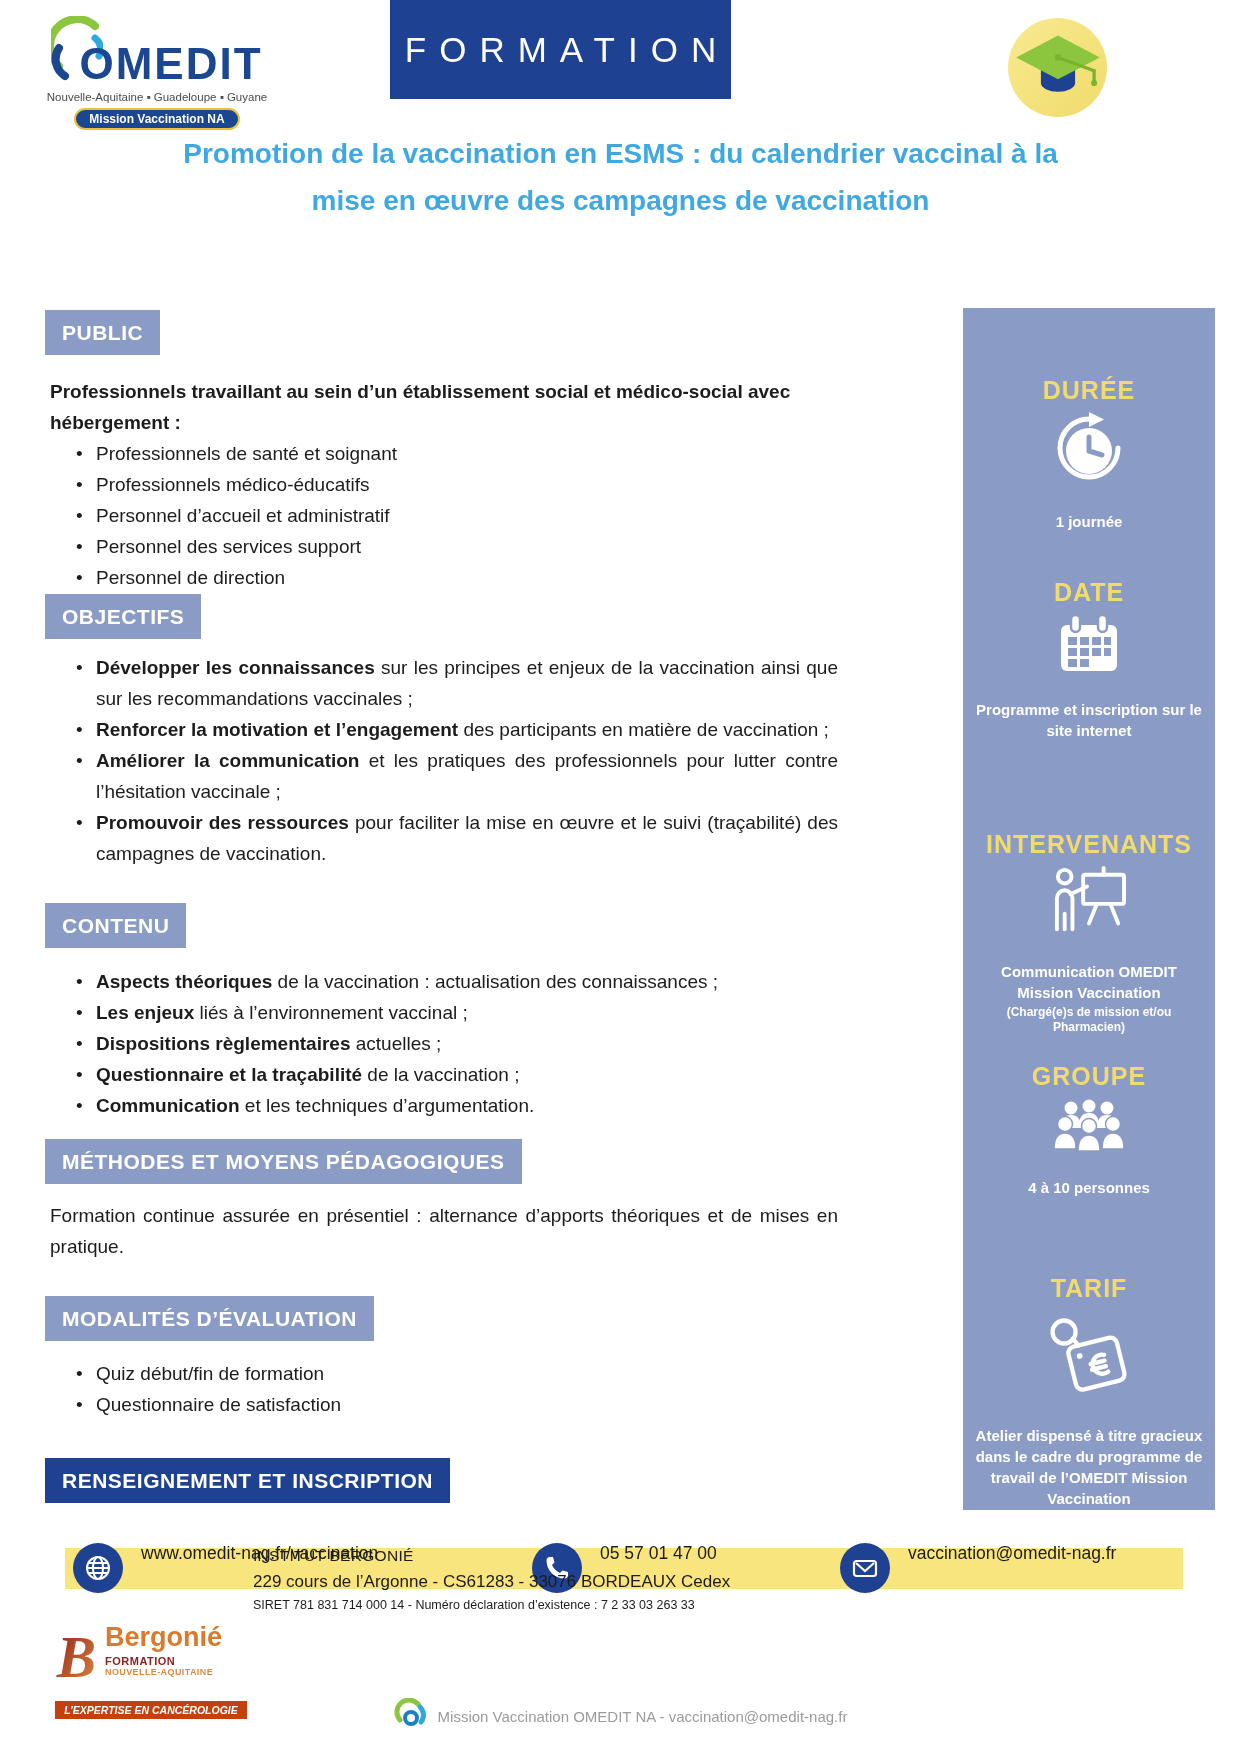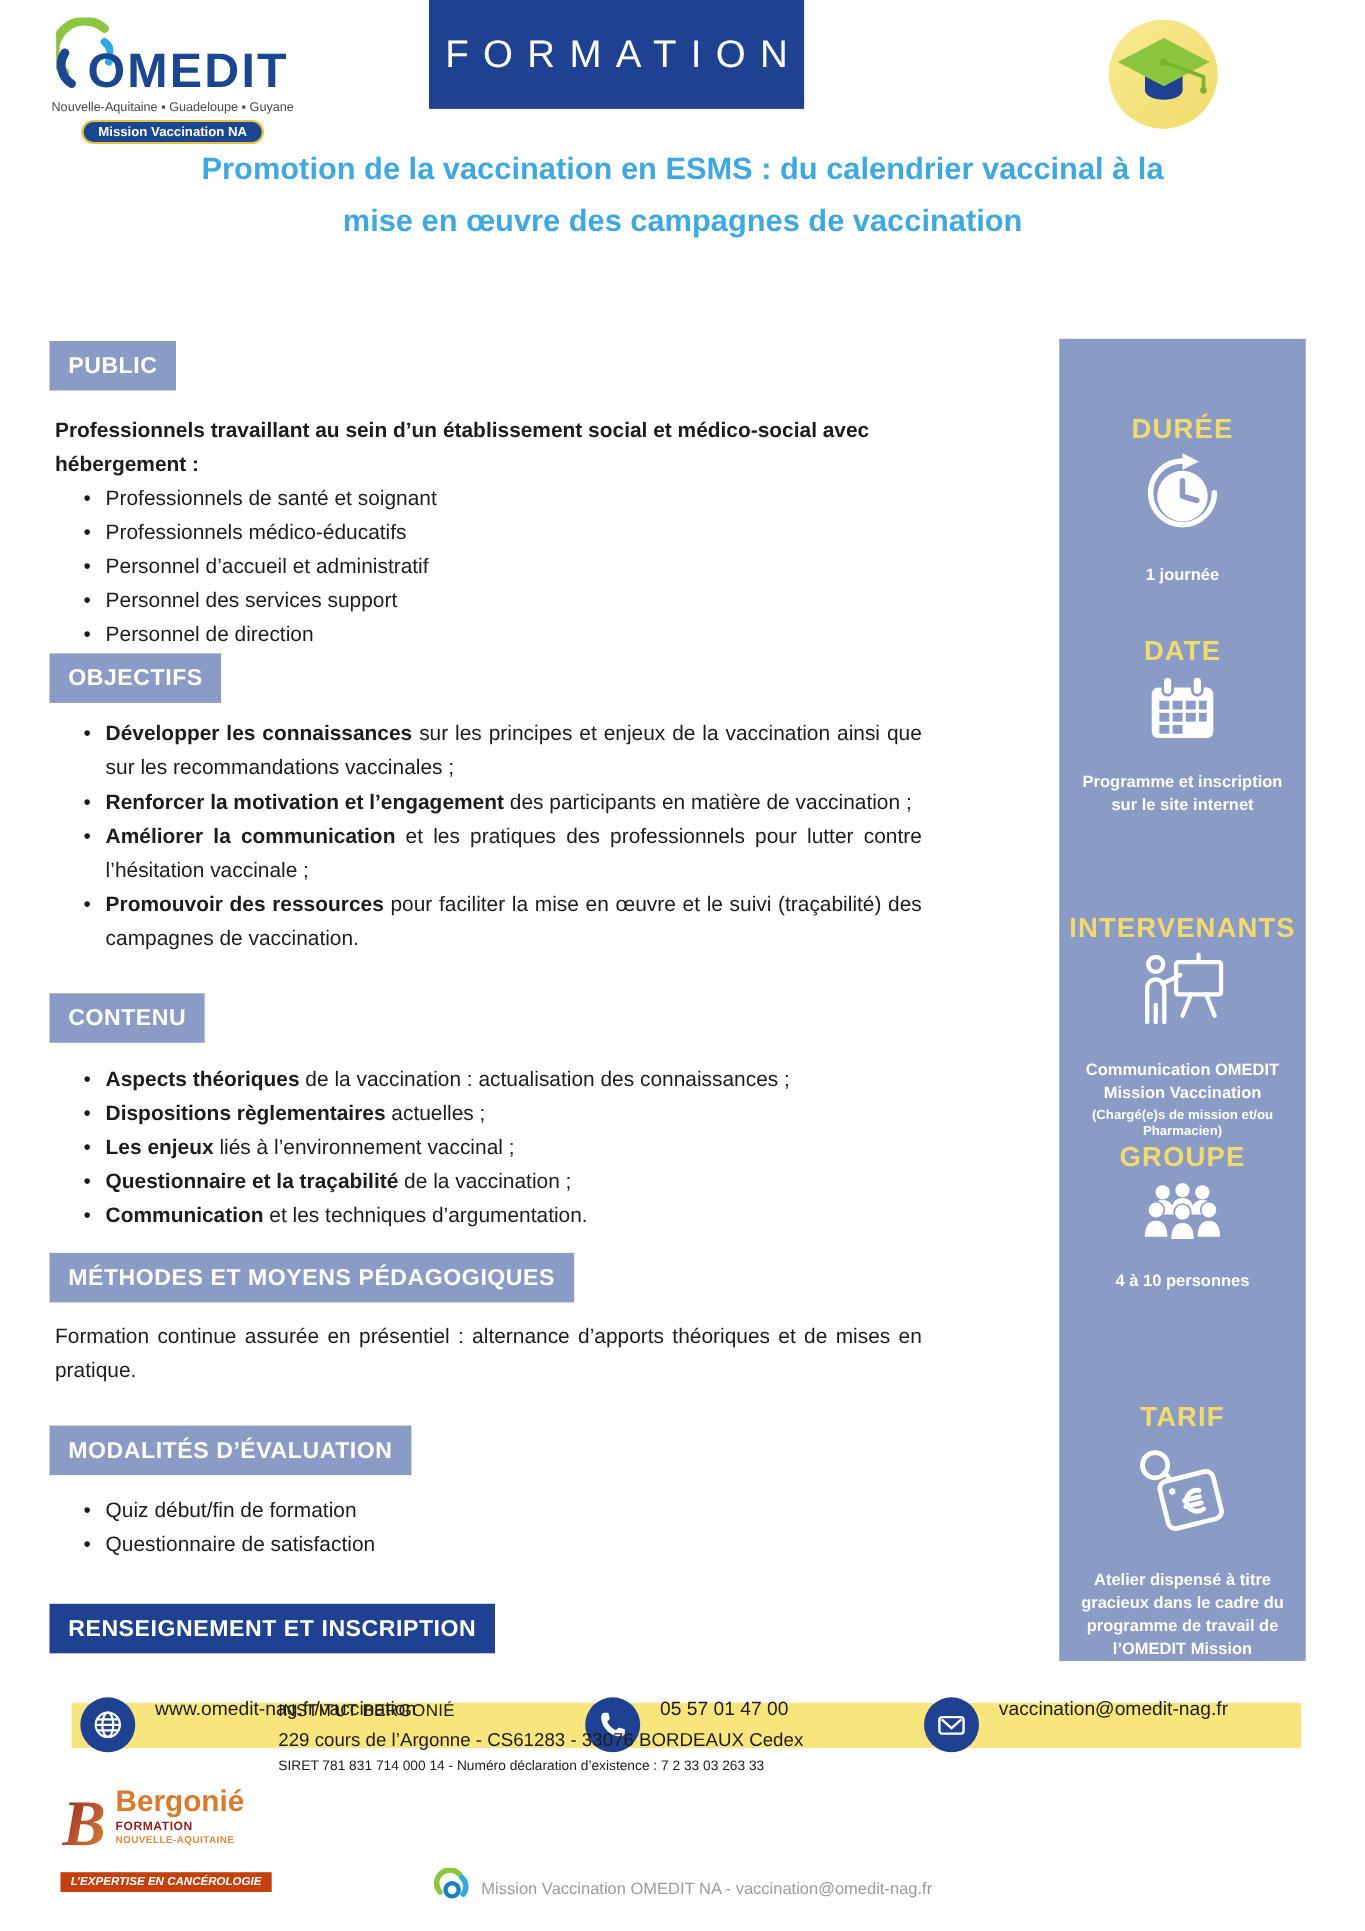--- a/index.html
+++ b/index.html
@@ -36,21 +36,21 @@
 
   
   .content{position:absolute;left:50px;width:788px;font-size:19px;line-height:31px;color:var(--ink);}
   .content .intro{font-weight:bold;}
   ul.b{list-style:none;}
   ul.b li{position:relative;padding-left:46px;}
   ul.b li::before{content:"\2022";position:absolute;left:26px;}
   .justify li, .justify{text-align:justify;}
 
   
-  .sidebar{position:absolute;left:963px;top:308px;width:224px;height:1202px;background:var(--panel);}
+  .sidebar{position:absolute;left:963px;top:308px;width:252px;height:1202px;background:var(--panel);}
   .sb-item{position:absolute;left:0;width:100%;text-align:center;color:#fff;display:flex;flex-direction:column;align-items:center;}
   .sb-h{color:var(--head-yellow);font-weight:bold;font-size:25px;letter-spacing:1px;margin-bottom:6px;}
   .sb-t{font-size:15px;font-weight:bold;line-height:21px;padding:0 12px;margin-top:20px;}
   .sb-sub{font-size:12px;font-weight:bold;line-height:15px;padding:0 12px;margin-top:2px;}
 
   
   .cbar{position:absolute;left:65px;top:1548px;width:1118px;height:41px;background:var(--bar-yellow);}
   .citem{position:absolute;top:-5px;display:flex;align-items:flex-start;}
   .cicon{width:50px;height:50px;border-radius:50%;background:var(--navy);display:flex;align-items:center;justify-content:center;flex:0 0 auto;}
   .clabel{font-size:17.5px;margin-left:18px;white-space:nowrap;}
@@ -130,22 +130,22 @@
       <li><b>Renforcer la motivation et l’engagement</b><span> des participants en matière de vaccination ;</span></li>
       <li><b>Améliorer la communication</b><span> et les pratiques des professionnels pour lutter contre l’hésitation vaccinale ;</span></li>
       <li><b>Promouvoir des ressources</b><span> pour faciliter la mise en œuvre et le suivi (traçabilité) des campagnes de vaccination.</span></li>
     </ul>
   </div>
 
   <div class="sec-h" style="top:903px;">CONTENU</div>
   <div class="content" style="top:966px;">
     <ul class="b">
       <li><b>Aspects théoriques</b><span> de la vaccination : actualisation des connaissances ;</span></li>
+      <li><b>Les enjeux</b><span> liés à l’environnement vaccinal ;</span></li>
       <li><b>Dispositions règlementaires</b><span> actuelles ;</span></li>
-      <li><b>Les enjeux</b><span> liés à l’environnement vaccinal ;</span></li>
       <li><b>Questionnaire et la traçabilité</b><span> de la vaccination ;</span></li>
       <li><b>Communication</b><span> et les techniques d’argumentation.</span></li>
     </ul>
   </div>
 
   <div class="sec-h" style="top:1139px;">MÉTHODES ET MOYENS PÉDAGOGIQUES</div>
   <div class="content justify" style="top:1200px;">
     <p>Formation continue assurée en présentiel : alternance d’apports théoriques et de mises en pratique.</p>
   </div>
 
@@ -211,21 +211,21 @@
             <path d="M9 66 V34 a8 8 0 0 1 8 -8 a8 8 0 0 1 8 8 V66"></path>
             <line x1="17" y1="50" x2="17" y2="66"></line>
             <path d="M23 30 L40 22"></path>
           </g>
         </svg>
       </span>
       <div class="sb-t">Communication OMEDIT Mission Vaccination</div>
       <div class="sb-sub">(Chargé(e)s de mission et/ou Pharmacien)</div>
     </div>
 
-    <div class="sb-item" style="top:730px;">
+    <div class="sb-item" style="top:754px;">
       <div class="sb-h">GROUPE</div>
       <span>
         <svg width="80" height="56" viewBox="0 0 80 56">
           <g fill="#fff">
             <circle cx="22" cy="11" r="6.5"></circle>
               <path d="M12 31 q0 -13 10 -13 q10 0 10 13 z"></path>
             <circle cx="40" cy="9" r="6.5"></circle>
               <path d="M30 29 q0 -13 10 -13 q10 0 10 13 z"></path>
             <circle cx="58" cy="11" r="6.5"></circle>
               <path d="M48 31 q0 -13 10 -13 q10 0 10 13 z"></path>

